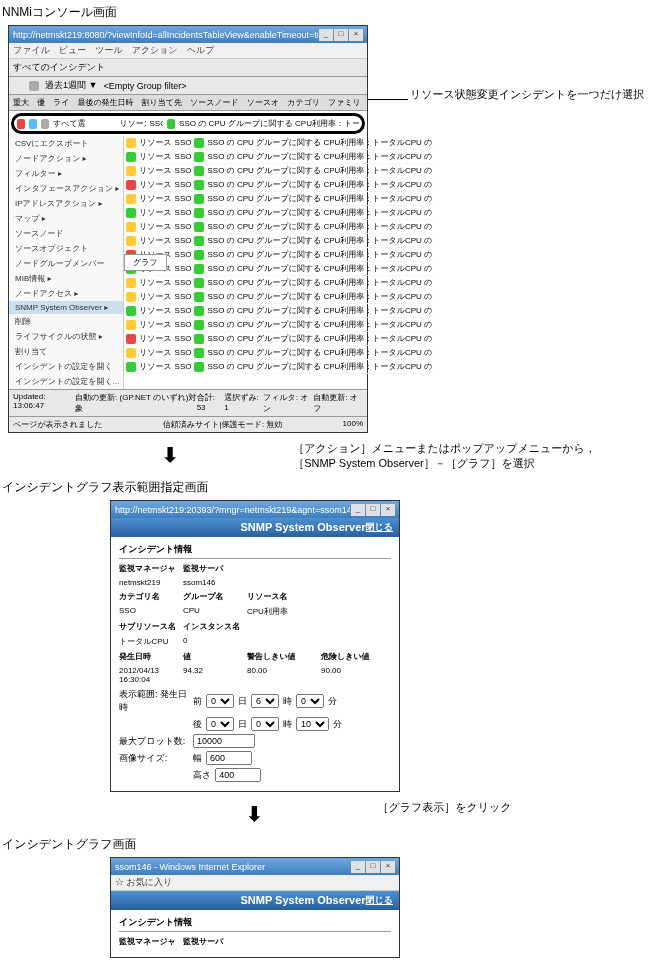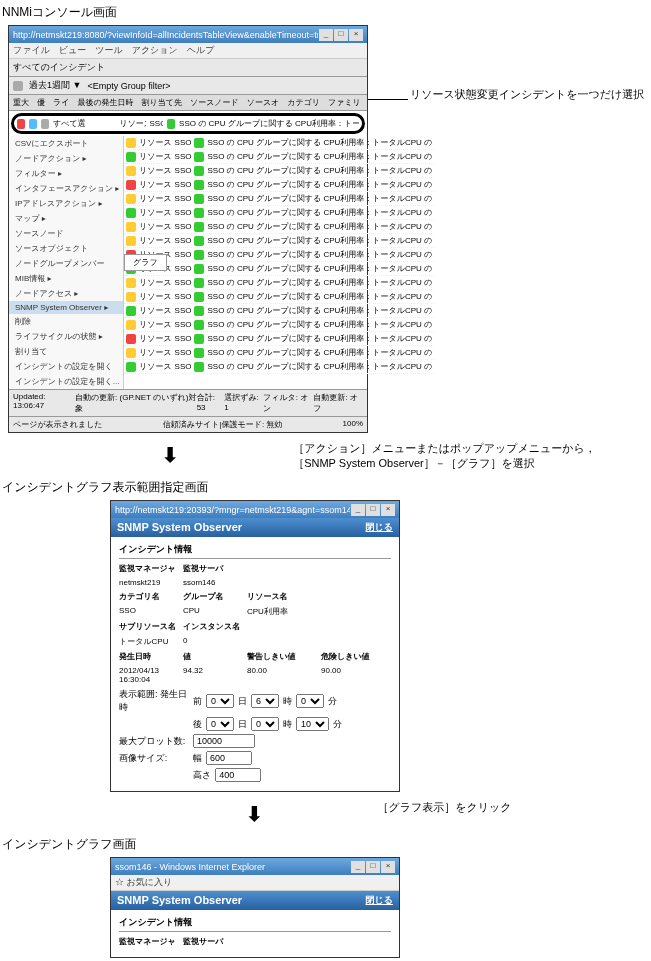--- a/index.html
+++ b/index.html
@@ -7,21 +7,21 @@
     
     .section-title { font-size: 12px; margin: 4px 0 4px 2px; }
     
     
     .nnmi-container { margin-left: 8px; width: 360px; border: 1px solid #333; background: #fff; }
     .ie-titlebar { background: linear-gradient(#6fa8e0, #3d7ebd); color: #fff; font-size: 9px; padding: 2px 4px; display: flex; align-items: center; }
     .ie-titlebar .title { flex: 1; overflow: hidden; white-space: nowrap; }
     .win-btns span { display: inline-block; width: 14px; height: 12px; background: #e0e0e0; margin-left: 1px; font-size: 8px; text-align: center; color: #333; }
     .ie-toolbar { background: #f0f0f0; border-bottom: 1px solid #ccc; padding: 1px 4px; font-size: 9px; color: #444; }
     .nnmi-tabs { background: #e8e8e8; border-bottom: 1px solid #999; padding: 2px 4px; font-size: 9px; }
-    .nnmi-toolbar { background: #e8e8e8; border-bottom: 1px solid #999; padding: 2px 4px; font-size: 9px; display: flex; gap: 6px; align-items: center; }
+    .nnmi-toolbar { background: #e8e8e8; border-bottom: 1px solid #999; padding: 2px 20px; font-size: 9px; display: flex; gap: 6px; align-items: center; }
     .nnmi-header-row { background: #ddd; font-size: 8px; padding: 2px 4px; border-bottom: 1px solid #999; white-space: nowrap; overflow: hidden; }
     
     .highlight-circle { border: 3px solid #000; border-radius: 18px; margin: 2px; }
     .selected-row { display: flex; align-items: center; font-size: 8px; padding: 2px 3px; gap: 4px; }
     .selected-row .cell { white-space: nowrap; overflow: hidden; }
     
     .context-menu { position: relative; display: flex; }
     .menu-left { width: 115px; background: #f8f8f8; border-right: 1px solid #ccc; }
     .menu-left .menu-item { font-size: 8px; padding: 2px 6px; color: #333; white-space: nowrap; }
     .menu-left .menu-item.sel { background: #cde; }
@@ -43,21 +43,21 @@
     .anno-right { position: absolute; font-size: 11px; }
     .anno-line { border-top: 1px solid #000; position: absolute; }
     
     .arrow-down { font-size: 20px; text-align: center; margin: 4px 0; font-weight: bold; line-height: 1; }
     .arrow-block { display: flex; align-items: flex-start; justify-content: center; margin: 8px 0; }
     .arrow-text { font-size: 11px; margin-left: 8px; }
     
     
     .snmp-container { margin-left: 110px; width: 290px; border: 1px solid #333; background: #fff; }
     .snmp-container2 { margin-left: 110px; width: 290px; border: 1px solid #333; background: #fff; }
-    .snmp-title { background: linear-gradient(#4d8fd0, #2860a0); color: #fff; font-size: 11px; padding: 3px 6px; font-weight: bold; display:flex; justify-content:space-between;}
+    .snmp-title { background: linear-gradient(#4d8fd0, #2860a0); color: #fff; font-size: 11px; padding: 3px 6px; font-weight: bold; display:flex; justify-content:flex-end;}
     .snmp-close { font-size: 9px; text-decoration: underline; cursor:pointer; }
     .snmp-body { padding: 6px 8px; font-size: 9px; }
     .snmp-body h4 { font-size: 9px; border-bottom: 1px solid #999; padding-bottom: 2px; margin-bottom: 4px; }
     .info-table { display: grid; grid-template-columns: 60px 60px 70px 60px; gap: 4px 4px; font-size: 8px; margin-bottom: 4px;}
     .info-table .hdr { font-weight: bold; }
     .form-row { display: flex; align-items: center; margin: 3px 0; font-size: 9px; gap: 4px;}
     .form-row label { width: 70px; }
     .form-row input[type=text] { font-size: 9px; padding: 0 2px; }
     .form-row select { font-size: 9px; }
     .graph-btn { display: block; margin: 10px auto 4px; padding: 4px 20px; font-size: 10px; border: 3px solid #000; border-radius: 12px; background: #eee; }

